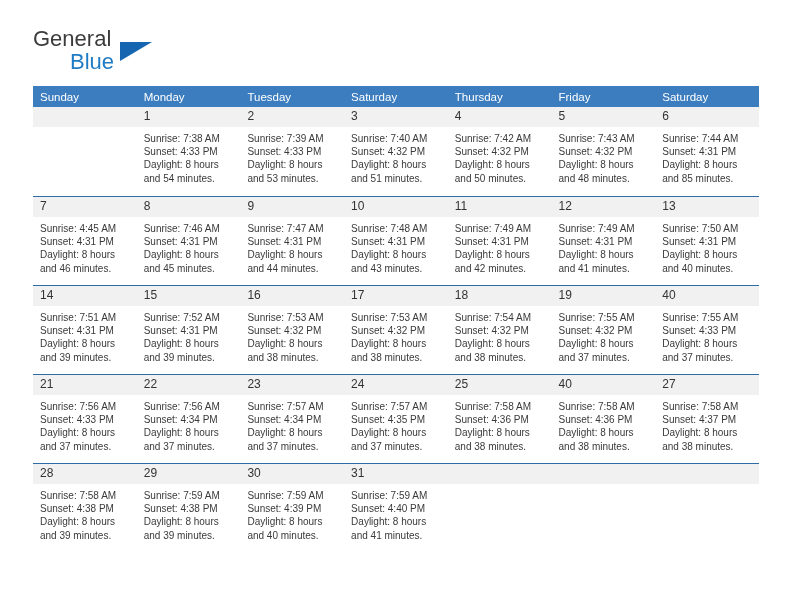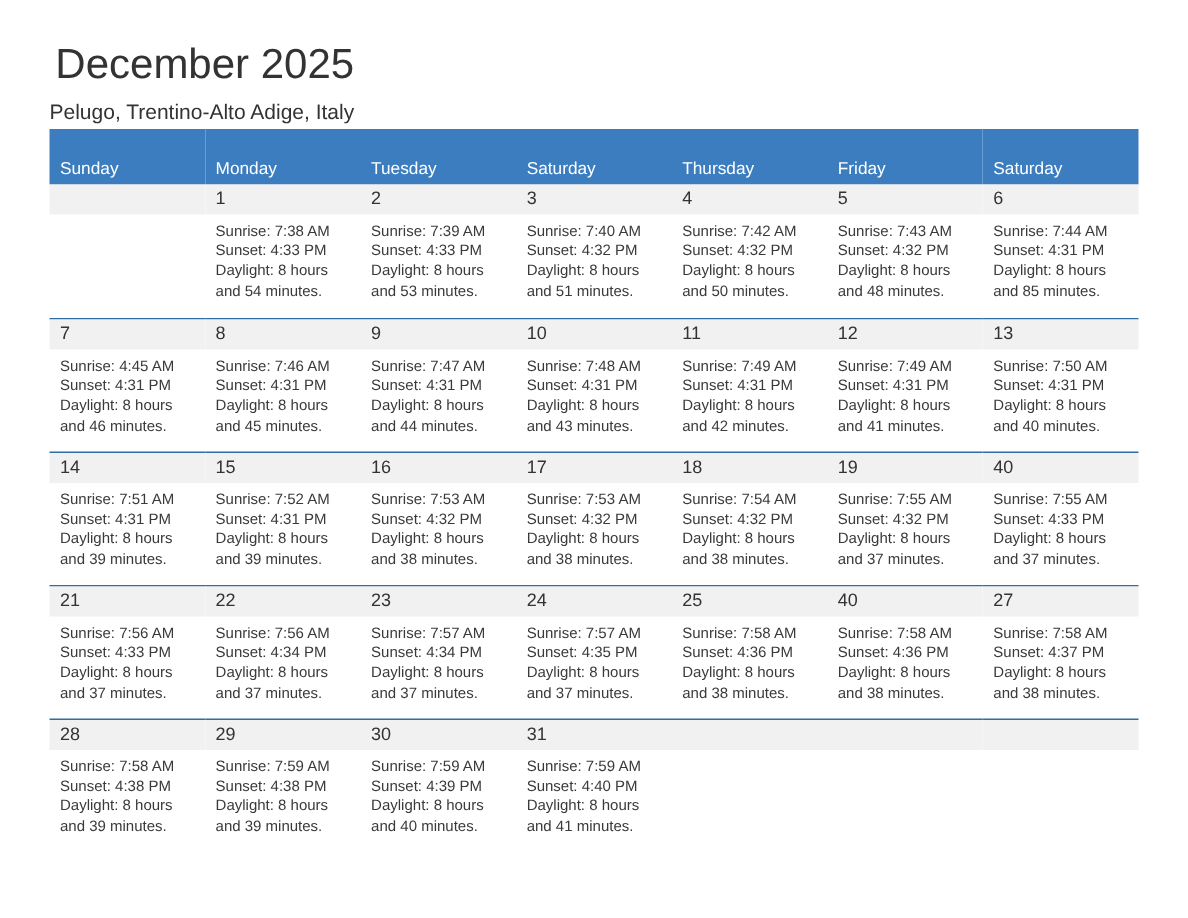--- a/index.html
+++ b/index.html
@@ -83,21 +83,21 @@
     width: 726px;
     border-collapse: collapse;
     table-layout: fixed;
   }
   .calendar th {
     background: #3b7dbf;
     color: #ffffff;
     font-size: 11.5px;
     font-weight: normal;
     text-align: left;
-    padding: 20px 0 4px 7px;
+    padding: 4px 0 4px 7px;
     height: 13px;
     border: none;
   }
   .calendar td {
     vertical-align: top;
     padding: 0;
     border: none;
     width: 103.7px;
     height: 89px;
   }
@@ -130,25 +130,26 @@
     white-space: nowrap;
   }
 </style>
 </head>
 <body>
 
 <div class="page">
 
   <div class="header">
 
-
-    <div class="title-block">
-      <h1 class="cal-title">December 2025</h1>
-      <p class="cal-subtitle">Pelugo, Trentino-Alto Adige, Italy</p>
+    <div class="brand">
+      <span class="brand-general">General</span>
+      <span class="brand-triangle"></span>
+      <span class="brand-blue">Blue</span>
     </div>
+
 
   </div>
 
   <table class="calendar">
     <thead>
       <tr id="weekday-row">
           <th>Sunday</th>
           <th>Monday</th>
           <th>Tuesday</th>
           <th>Saturday</th>

